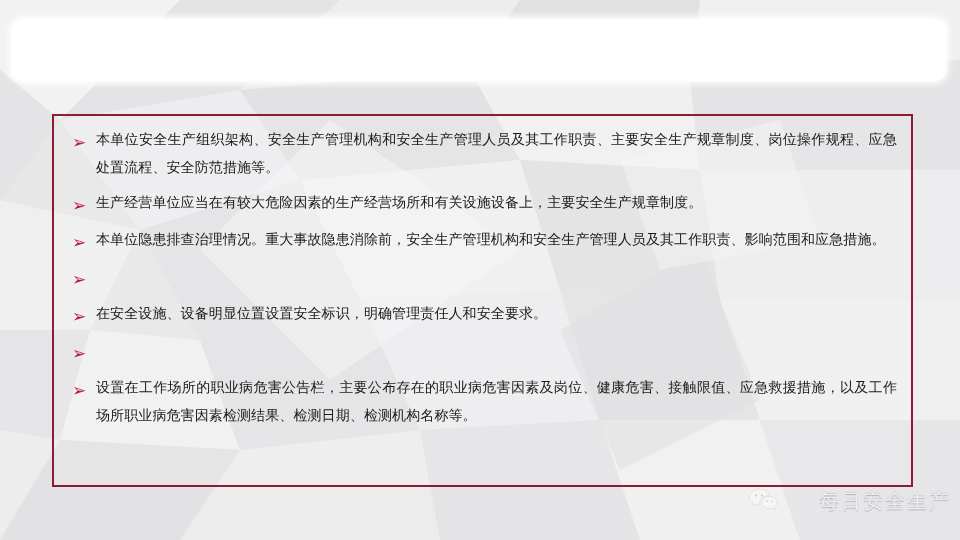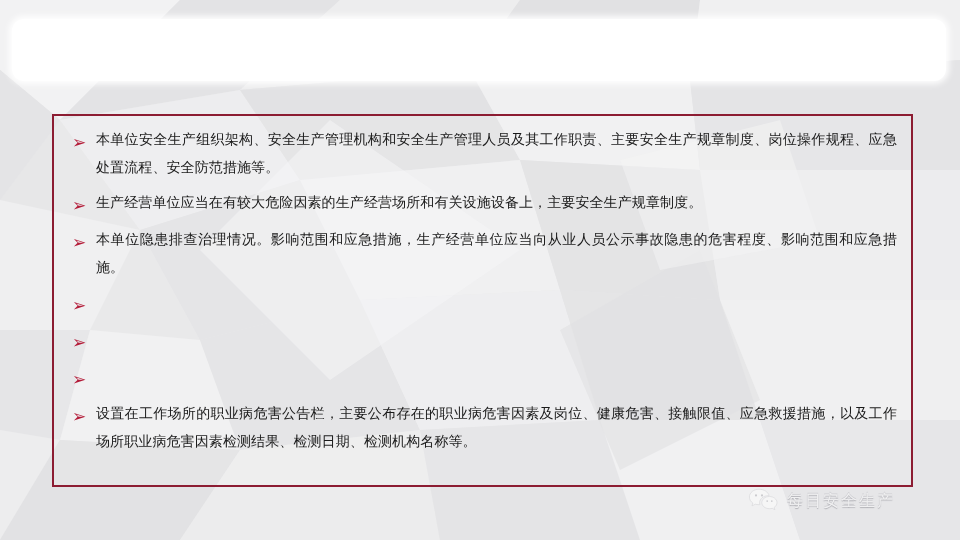--- a/index.html
+++ b/index.html
@@ -117,26 +117,27 @@
   .watermark {
     position: absolute;
     left: 748px;
     top: 487px;
     display: flex;
     align-items: center;
     opacity: 0.42;
   }
   .wm-icon { margin-right: 9px; }
   .wm-text {
-    font-size: 16px;
+    font-size: 20px;
     color: #ffffff;
     text-shadow: 0 1px 1px rgba(80,80,90,0.85),
                  0 -1px 0 rgba(120,120,130,0.5);
     letter-spacing: 2px;
     font-family: "DejaVu Sans", sans-serif;
+    margin-left: 32px;
   }
 </style>
 </head>
 <body>
 
 <div id="slide">
 
   <svg class="bg-poly" viewBox="0 0 960 540" preserveAspectRatio="none">
     <rect x="0" y="0" width="960" height="540" fill="#e7e7e8"></rect>
     <polygon points="0,0 180,0 60,120 0,70" fill="#f2f2f3"></polygon>
@@ -181,29 +182,30 @@
         <span class="bullet-text">本单位安全生产组织架构、安全生产管理机构和安全生产管理人员及其工作职责、主要安全生产规章制度、岗位操作规程、应急处置流程、安全防范措施等。</span>
       </li>
 
       <li class="bullet-item">
         <span class="arrow-icon">➢</span>
         <span class="bullet-text">生产经营单位应当在有较大危险因素的生产经营场所和有关设施设备上，主要安全生产规章制度。</span>
       </li>
 
       <li class="bullet-item">
         <span class="arrow-icon">➢</span>
-        <span class="bullet-text">本单位隐患排查治理情况。影响范围和应急措施，生产经营单位应当向从业人员公示事故隐患的危害程度、影响范围和应急措施。</span>
-      </li>
-
-      <li class="bullet-item">
-        <span class="arrow-icon">➢</span>
-      </li>
-
-      <li class="bullet-item">
-        <span class="arrow-icon">➢</span>
+        <span class="bullet-text">本单位隐患排查治理情况。重大事故隐患消除前，安全生产管理机构和安全生产管理人员及其工作职责、影响范围和应急措施。</span>
+      </li>
+
+      <li class="bullet-item">
+        <span class="arrow-icon">➢</span>
+      </li>
+
+      <li class="bullet-item">
+        <span class="arrow-icon">➢</span>
+        <span class="bullet-text">在安全设施、设备明显位置设置安全标识，明确管理责任人和安全要求。</span>
       </li>
 
       <li class="bullet-item">
         <span class="arrow-icon">➢</span>
       </li>
 
       <li class="bullet-item">
         <span class="arrow-icon">➢</span>
         <span class="bullet-text">设置在工作场所的职业病危害公告栏，主要公布存在的职业病危害因素及岗位、健康危害、接触限值、应急救援措施，以及工作场所职业病危害因素检测结果、检测日期、检测机构名称等。</span>
       </li>

